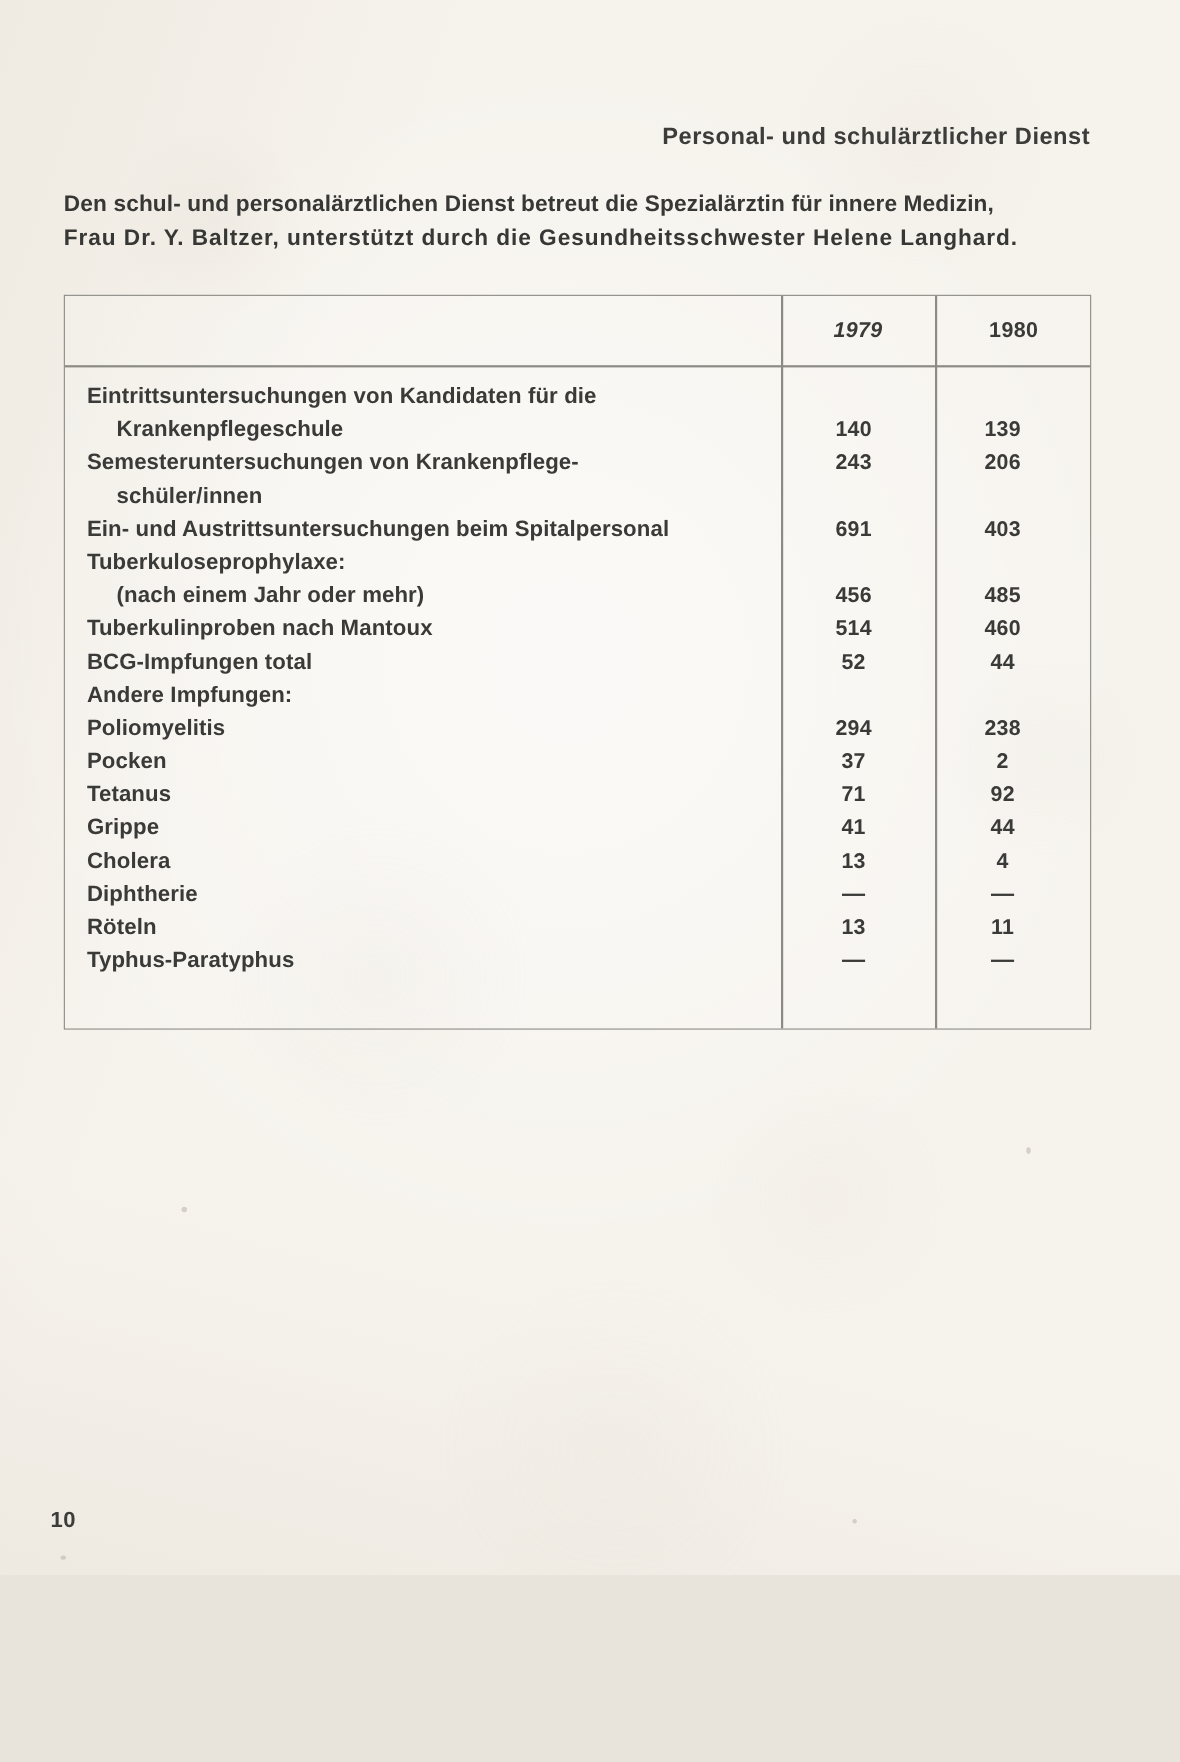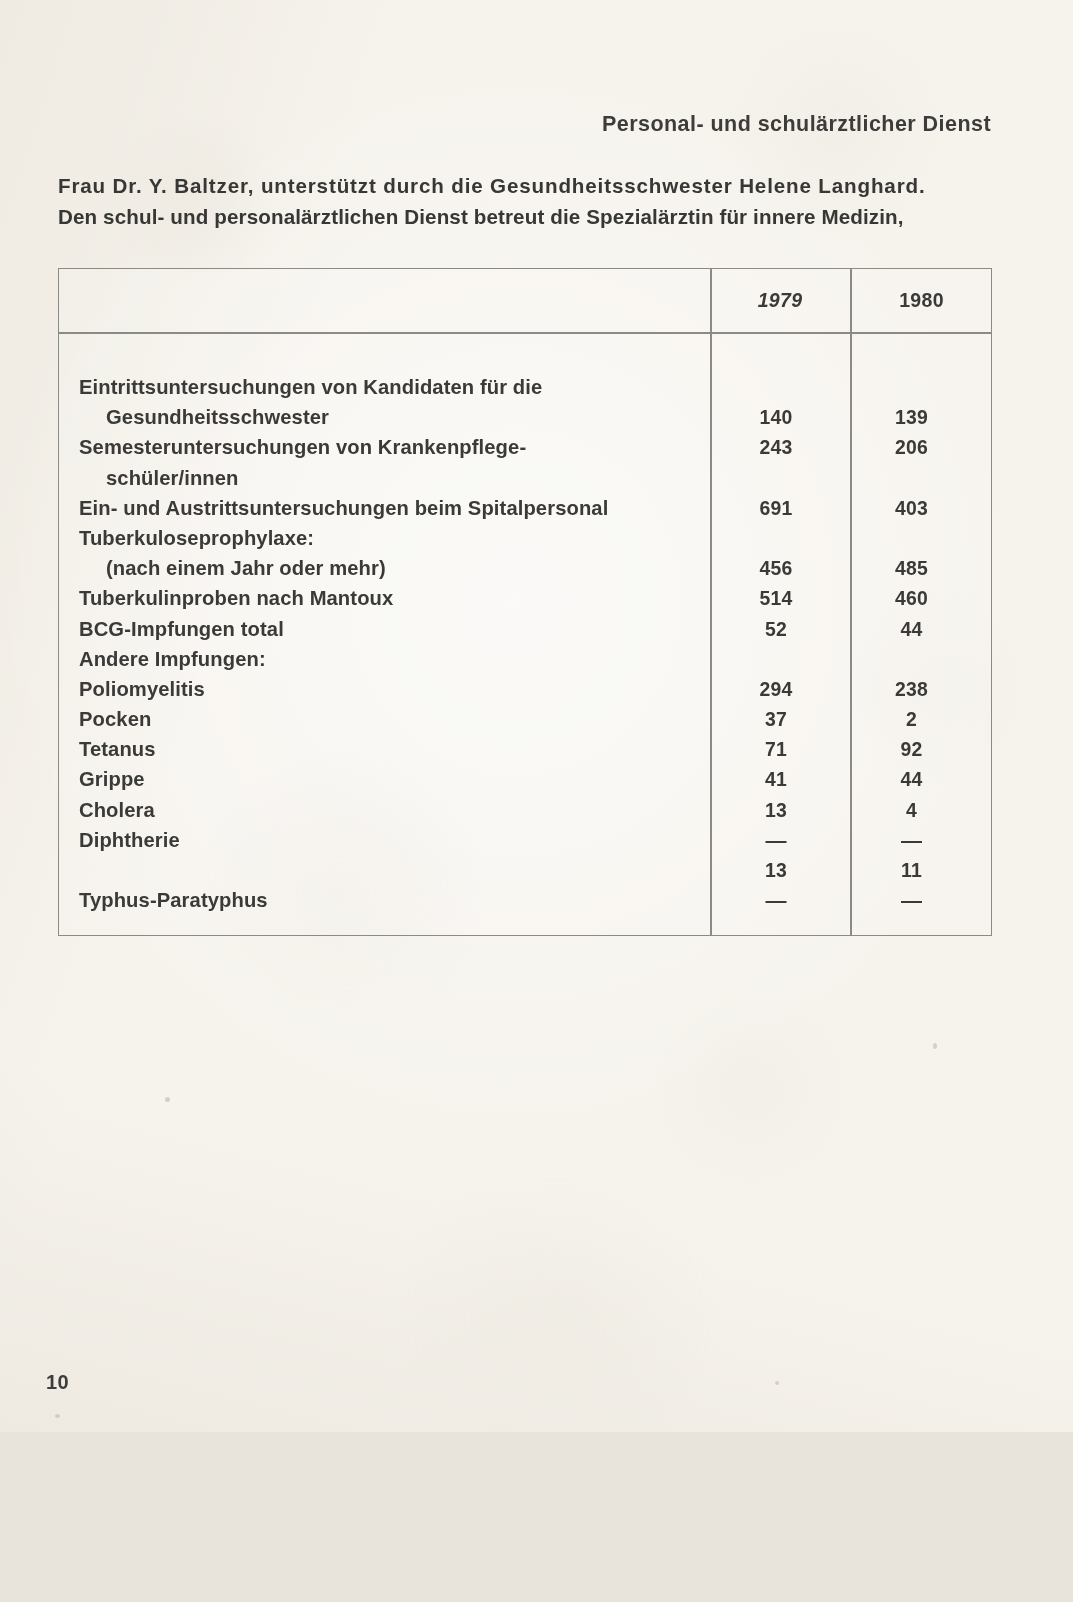--- a/index.html
+++ b/index.html
@@ -117,21 +117,20 @@
   .th.y1979 { left: 651px; width: 140px; font-style: italic; }
   .th.y1980 { left: 791px; width: 143px; }
 
   
   .tbody {
     position: absolute;
     left: 0;
     top: 63px;
     right: 0;
     bottom: 0;
-    margin-top: 27px;
   }
 
   .row {
     position: relative;
     height: 30.2px;
   }
   .row:first-child { margin-top: 13px; }
 
   .label {
     position: absolute;
@@ -189,43 +188,43 @@
   <div class="grain"></div>
 
   <div class="speck" style="left:165px; top:1097px; width:5px; height:5px;"></div>
   <div class="speck" style="left:933px; top:1043px; width:4px; height:6px;"></div>
   <div class="speck" style="left:775px; top:1381px; width:4px; height:4px;"></div>
   <div class="speck" style="left:55px; top:1414px; width:5px; height:4px;"></div>
 
   <div class="running-head">Personal- und schulärztlicher Dienst</div>
 
   <div class="intro">
+    <span class="line line-1">Den schul- und personalärztlichen Dienst betreut die Spezialärztin für innere Medizin,</span>
     <span class="line line-2">Frau Dr. Y. Baltzer, unterstützt durch die Gesundheitsschwester Helene Langhard.</span>
-    <span class="line line-1">Den schul- und personalärztlichen Dienst betreut die Spezialärztin für innere Medizin,</span>
   </div>
 
   <div class="stats-table">
 
     <div class="thead">
       <div class="th y1979">1979</div>
       <div class="th y1980">1980</div>
     </div>
 
     <div class="head-rule"></div>
     <div class="col-rule r1"></div>
     <div class="col-rule r2"></div>
 
     <div class="tbody" id="tbody">
         <div class="row">
           <div class="label">Eintrittsuntersuchungen von Kandidaten für die</div>
           <div class="num c1979"></div>
           <div class="num c1980"></div>
         </div>
         <div class="row">
-          <div class="label indent">Gesundheitsschwester</div>
+          <div class="label indent">Krankenpflegeschule</div>
           <div class="num c1979">140</div>
           <div class="num c1980">139</div>
         </div>
         <div class="row">
           <div class="label">Semesteruntersuchungen von Krankenpflege-</div>
           <div class="num c1979">243</div>
           <div class="num c1980">206</div>
         </div>
         <div class="row">
           <div class="label indent">schüler/innen</div>
@@ -286,20 +285,21 @@
           <div class="label">Cholera</div>
           <div class="num c1979">13</div>
           <div class="num c1980">4</div>
         </div>
         <div class="row">
           <div class="label">Diphtherie</div>
           <div class="num c1979 dash">—</div>
           <div class="num c1980 dash">—</div>
         </div>
         <div class="row">
+          <div class="label">Röteln</div>
           <div class="num c1979">13</div>
           <div class="num c1980">11</div>
         </div>
         <div class="row">
           <div class="label">Typhus-Paratyphus</div>
           <div class="num c1979 dash">—</div>
           <div class="num c1980 dash">—</div>
         </div>
       </div>
 

